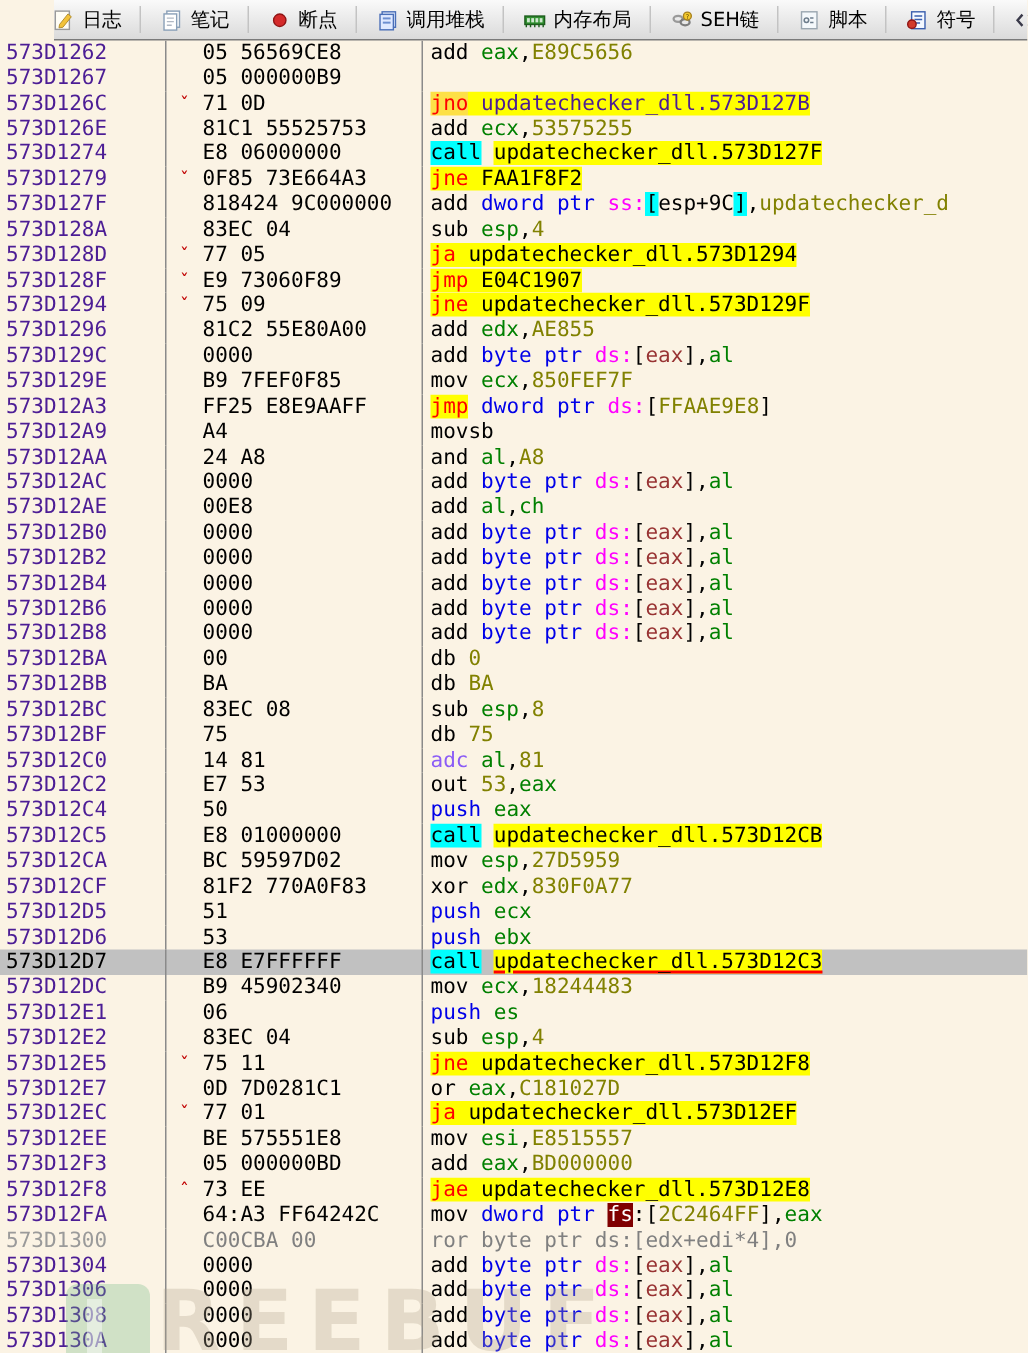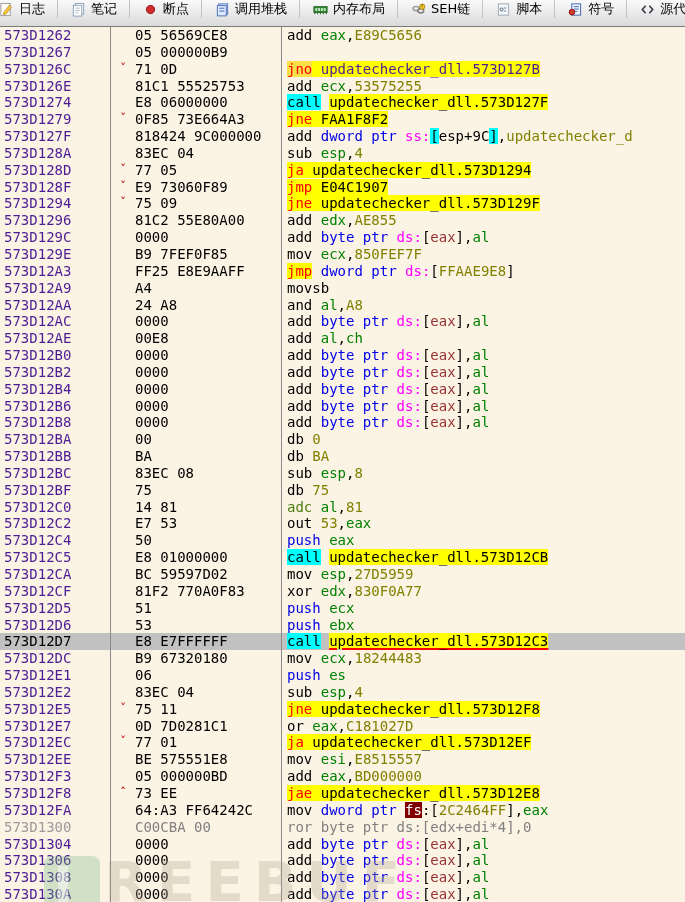--- a/index.html
+++ b/index.html
@@ -3,24 +3,24 @@
 <meta charset="utf-8">
 <style>
   html,body{margin:0;padding:0;}
   body{
     width:685px;height:902px;overflow:hidden;position:relative;
     background:#FBF3E4;
     font-family:"DejaVu Sans","Liberation Sans",sans-serif;
   }
   
   .tabbar{
-    height:26px;display:flex;align-items:flex-start;
+    height:26px;display:flex;align-items:center;
     background:linear-gradient(#fafafa,#dadada);
     border-bottom:1px solid #7a7a7a;
-    font-size:13px;color:#000;white-space:nowrap;overflow:hidden;
+    font-size:13px;color:#000;white-space:nowrap;overflow:hidden;margin-left:36px;
   }
   .tab{display:flex;align-items:center;gap:5px;padding:0 12px;border-right:1px solid #c3c3c3;cursor:default;}
   .tab:first-child{padding-left:2px;margin-left:-4px;}
   .ticon{width:16px;height:16px;display:inline-flex;align-items:center;justify-content:center;}
   .ticon svg{width:15px;height:15px;}
   
   .table{
     height:876px;overflow:hidden;
     font-family:"DejaVu Sans Mono","Liberation Mono",monospace;
     font-size:14px;
@@ -169,30 +169,30 @@
       <div class="row"><span class="addr">573D12AE</span><span class="bytescol"><span class="gutter"></span><span>00E8</span></span><span class="disasm"><span style="color: rgb(0, 0, 0);">add </span><span style="color: rgb(0, 128, 0);">al</span><span style="color: rgb(0, 0, 0);">,</span><span style="color: rgb(0, 128, 0);">ch</span></span></div>
       <div class="row"><span class="addr">573D12B0</span><span class="bytescol"><span class="gutter"></span><span>0000</span></span><span class="disasm"><span style="color: rgb(0, 0, 0);">add </span><span style="color: rgb(0, 0, 232);">byte ptr </span><span style="color: rgb(255, 0, 255);">ds:</span><span style="color: rgb(0, 0, 0);">[</span><span style="color: rgb(152, 51, 51);">eax</span><span style="color: rgb(0, 0, 0);">]</span><span style="color: rgb(0, 0, 0);">,</span><span style="color: rgb(0, 128, 0);">al</span></span></div>
       <div class="row"><span class="addr">573D12B2</span><span class="bytescol"><span class="gutter"></span><span>0000</span></span><span class="disasm"><span style="color: rgb(0, 0, 0);">add </span><span style="color: rgb(0, 0, 232);">byte ptr </span><span style="color: rgb(255, 0, 255);">ds:</span><span style="color: rgb(0, 0, 0);">[</span><span style="color: rgb(152, 51, 51);">eax</span><span style="color: rgb(0, 0, 0);">]</span><span style="color: rgb(0, 0, 0);">,</span><span style="color: rgb(0, 128, 0);">al</span></span></div>
       <div class="row"><span class="addr">573D12B4</span><span class="bytescol"><span class="gutter"></span><span>0000</span></span><span class="disasm"><span style="color: rgb(0, 0, 0);">add </span><span style="color: rgb(0, 0, 232);">byte ptr </span><span style="color: rgb(255, 0, 255);">ds:</span><span style="color: rgb(0, 0, 0);">[</span><span style="color: rgb(152, 51, 51);">eax</span><span style="color: rgb(0, 0, 0);">]</span><span style="color: rgb(0, 0, 0);">,</span><span style="color: rgb(0, 128, 0);">al</span></span></div>
       <div class="row"><span class="addr">573D12B6</span><span class="bytescol"><span class="gutter"></span><span>0000</span></span><span class="disasm"><span style="color: rgb(0, 0, 0);">add </span><span style="color: rgb(0, 0, 232);">byte ptr </span><span style="color: rgb(255, 0, 255);">ds:</span><span style="color: rgb(0, 0, 0);">[</span><span style="color: rgb(152, 51, 51);">eax</span><span style="color: rgb(0, 0, 0);">]</span><span style="color: rgb(0, 0, 0);">,</span><span style="color: rgb(0, 128, 0);">al</span></span></div>
       <div class="row"><span class="addr">573D12B8</span><span class="bytescol"><span class="gutter"></span><span>0000</span></span><span class="disasm"><span style="color: rgb(0, 0, 0);">add </span><span style="color: rgb(0, 0, 232);">byte ptr </span><span style="color: rgb(255, 0, 255);">ds:</span><span style="color: rgb(0, 0, 0);">[</span><span style="color: rgb(152, 51, 51);">eax</span><span style="color: rgb(0, 0, 0);">]</span><span style="color: rgb(0, 0, 0);">,</span><span style="color: rgb(0, 128, 0);">al</span></span></div>
       <div class="row"><span class="addr">573D12BA</span><span class="bytescol"><span class="gutter"></span><span>00</span></span><span class="disasm"><span style="color: rgb(0, 0, 0);">db </span><span style="color: rgb(129, 129, 0);">0</span></span></div>
       <div class="row"><span class="addr">573D12BB</span><span class="bytescol"><span class="gutter"></span><span>BA</span></span><span class="disasm"><span style="color: rgb(0, 0, 0);">db </span><span style="color: rgb(129, 129, 0);">BA</span></span></div>
       <div class="row"><span class="addr">573D12BC</span><span class="bytescol"><span class="gutter"></span><span>83EC 08</span></span><span class="disasm"><span style="color: rgb(0, 0, 0);">sub </span><span style="color: rgb(0, 128, 0);">esp</span><span style="color: rgb(0, 0, 0);">,</span><span style="color: rgb(129, 129, 0);">8</span></span></div>
       <div class="row"><span class="addr">573D12BF</span><span class="bytescol"><span class="gutter"></span><span>75</span></span><span class="disasm"><span style="color: rgb(0, 0, 0);">db </span><span style="color: rgb(129, 129, 0);">75</span></span></div>
-      <div class="row"><span class="addr">573D12C0</span><span class="bytescol"><span class="gutter"></span><span>14 81</span></span><span class="disasm"><span style="color: #4d7c0f;">adc </span><span style="color: rgb(0, 128, 0);">al</span><span style="color: rgb(0, 0, 0);">,</span><span style="color: rgb(129, 129, 0);">81</span></span></div>
+      <div class="row"><span class="addr">573D12C0</span><span class="bytescol"><span class="gutter"></span><span>14 81</span></span><span class="disasm"><span style="color: #8b5cf6;">adc </span><span style="color: rgb(0, 128, 0);">al</span><span style="color: rgb(0, 0, 0);">,</span><span style="color: rgb(129, 129, 0);">81</span></span></div>
       <div class="row"><span class="addr">573D12C2</span><span class="bytescol"><span class="gutter"></span><span>E7 53</span></span><span class="disasm"><span style="color: rgb(0, 0, 0);">out </span><span style="color: rgb(129, 129, 0);">53</span><span style="color: rgb(0, 0, 0);">,</span><span style="color: rgb(0, 128, 0);">eax</span></span></div>
       <div class="row"><span class="addr">573D12C4</span><span class="bytescol"><span class="gutter"></span><span>50</span></span><span class="disasm"><span style="color: rgb(0, 0, 232);">push </span><span style="color: rgb(0, 128, 0);">eax</span></span></div>
       <div class="row"><span class="addr">573D12C5</span><span class="bytescol"><span class="gutter"></span><span>E8 01000000</span></span><span class="disasm"><span style="color: rgb(0, 0, 0); background-color: rgb(0, 255, 255);">call</span><span style="color: rgb(0, 0, 0);"> </span><span style="color: rgb(0, 0, 0); background-color: rgb(255, 255, 0);">updatechecker_dll.573D12CB</span></span></div>
       <div class="row"><span class="addr">573D12CA</span><span class="bytescol"><span class="gutter"></span><span>BC 59597D02</span></span><span class="disasm"><span style="color: rgb(0, 0, 0);">mov </span><span style="color: rgb(0, 128, 0);">esp</span><span style="color: rgb(0, 0, 0);">,</span><span style="color: rgb(129, 129, 0);">27D5959</span></span></div>
       <div class="row"><span class="addr">573D12CF</span><span class="bytescol"><span class="gutter"></span><span>81F2 770A0F83</span></span><span class="disasm"><span style="color: rgb(0, 0, 0);">xor </span><span style="color: rgb(0, 128, 0);">edx</span><span style="color: rgb(0, 0, 0);">,</span><span style="color: rgb(129, 129, 0);">830F0A77</span></span></div>
       <div class="row"><span class="addr">573D12D5</span><span class="bytescol"><span class="gutter"></span><span>51</span></span><span class="disasm"><span style="color: rgb(0, 0, 232);">push </span><span style="color: rgb(0, 128, 0);">ecx</span></span></div>
       <div class="row"><span class="addr">573D12D6</span><span class="bytescol"><span class="gutter"></span><span>53</span></span><span class="disasm"><span style="color: rgb(0, 0, 232);">push </span><span style="color: rgb(0, 128, 0);">ebx</span></span></div>
       <div class="row sel"><span class="addr">573D12D7</span><span class="bytescol"><span class="gutter"></span><span>E8 E7FFFFFF</span></span><span class="disasm"><span style="color: rgb(0, 0, 0); background-color: rgb(0, 255, 255);">call</span><span style="color: rgb(0, 0, 0);"> </span><span class="redline" style="color: rgb(0, 0, 0); background-color: rgb(255, 255, 0);">updatechecker_dll.573D12C3</span></span></div>
-      <div class="row"><span class="addr">573D12DC</span><span class="bytescol"><span class="gutter"></span><span>B9 67320180</span></span><span class="disasm"><span style="color: rgb(0, 0, 0);">mov </span><span style="color: rgb(0, 128, 0);">ecx</span><span style="color: rgb(0, 0, 0);">,</span><span style="color: rgb(129, 129, 0);">18244483</span></span></div>
+      <div class="row"><span class="addr">573D12DC</span><span class="bytescol"><span class="gutter"></span><span>B9 45902340</span></span><span class="disasm"><span style="color: rgb(0, 0, 0);">mov </span><span style="color: rgb(0, 128, 0);">ecx</span><span style="color: rgb(0, 0, 0);">,</span><span style="color: rgb(129, 129, 0);">18244483</span></span></div>
       <div class="row"><span class="addr">573D12E1</span><span class="bytescol"><span class="gutter"></span><span>06</span></span><span class="disasm"><span style="color: rgb(0, 0, 232);">push </span><span style="color: rgb(0, 128, 0);">es</span></span></div>
       <div class="row"><span class="addr">573D12E2</span><span class="bytescol"><span class="gutter"></span><span>83EC 04</span></span><span class="disasm"><span style="color: rgb(0, 0, 0);">sub </span><span style="color: rgb(0, 128, 0);">esp</span><span style="color: rgb(0, 0, 0);">,</span><span style="color: rgb(129, 129, 0);">4</span></span></div>
       <div class="row"><span class="addr">573D12E5</span><span class="bytescol"><span class="gutter">ˇ</span><span>75 11</span></span><span class="disasm"><span style="color: rgb(255, 0, 0); background-color: rgb(255, 255, 0);">jne</span><span style="color: rgb(0, 0, 0); background-color: rgb(255, 255, 0);"> updatechecker_dll.573D12F8</span></span></div>
       <div class="row"><span class="addr">573D12E7</span><span class="bytescol"><span class="gutter"></span><span>0D 7D0281C1</span></span><span class="disasm"><span style="color: rgb(0, 0, 0);">or </span><span style="color: rgb(0, 128, 0);">eax</span><span style="color: rgb(0, 0, 0);">,</span><span style="color: rgb(129, 129, 0);">C181027D</span></span></div>
       <div class="row"><span class="addr">573D12EC</span><span class="bytescol"><span class="gutter">ˇ</span><span>77 01</span></span><span class="disasm"><span style="color: rgb(255, 0, 0); background-color: rgb(255, 255, 0);">ja</span><span style="color: rgb(0, 0, 0); background-color: rgb(255, 255, 0);"> updatechecker_dll.573D12EF</span></span></div>
       <div class="row"><span class="addr">573D12EE</span><span class="bytescol"><span class="gutter"></span><span>BE 575551E8</span></span><span class="disasm"><span style="color: rgb(0, 0, 0);">mov </span><span style="color: rgb(0, 128, 0);">esi</span><span style="color: rgb(0, 0, 0);">,</span><span style="color: rgb(129, 129, 0);">E8515557</span></span></div>
       <div class="row"><span class="addr">573D12F3</span><span class="bytescol"><span class="gutter"></span><span>05 000000BD</span></span><span class="disasm"><span style="color: rgb(0, 0, 0);">add </span><span style="color: rgb(0, 128, 0);">eax</span><span style="color: rgb(0, 0, 0);">,</span><span style="color: rgb(129, 129, 0);">BD000000</span></span></div>
       <div class="row"><span class="addr">573D12F8</span><span class="bytescol"><span class="gutter">ˆ</span><span>73 EE</span></span><span class="disasm"><span style="color: rgb(255, 0, 0); background-color: rgb(255, 255, 0);">jae</span><span style="color: rgb(0, 0, 0); background-color: rgb(255, 255, 0);"> updatechecker_dll.573D12E8</span></span></div>
       <div class="row"><span class="addr">573D12FA</span><span class="bytescol"><span class="gutter"></span><span>64:A3 FF64242C</span></span><span class="disasm"><span style="color: rgb(0, 0, 0);">mov </span><span style="color: rgb(0, 0, 232);">dword ptr </span><span style="color: rgb(255, 255, 255); background-color: rgb(128, 0, 0);">fs</span><span style="color: rgb(0, 0, 0);">:</span><span style="color: rgb(0, 0, 0);">[</span><span style="color: rgb(129, 129, 0);">2C2464FF</span><span style="color: rgb(0, 0, 0);">]</span><span style="color: rgb(0, 0, 0);">,</span><span style="color: rgb(0, 128, 0);">eax</span></span></div>
       <div class="row"><span class="addr" style="color: rgb(154, 154, 154);">573D1300</span><span class="bytescol"><span class="gutter"></span><span style="color: rgb(128, 128, 128);">C00CBA 00</span></span><span class="disasm"><span style="color: rgb(128, 128, 128);">ror byte ptr ds:[edx+edi*4],0</span></span></div>

